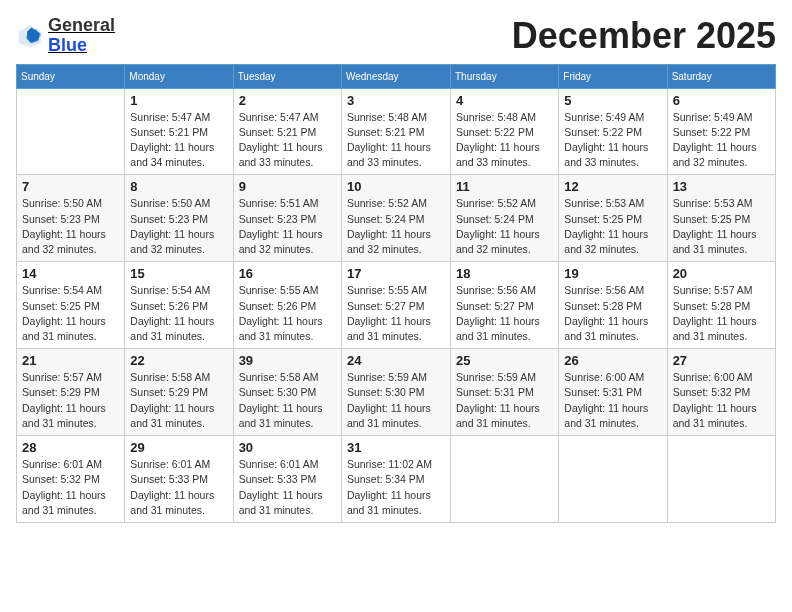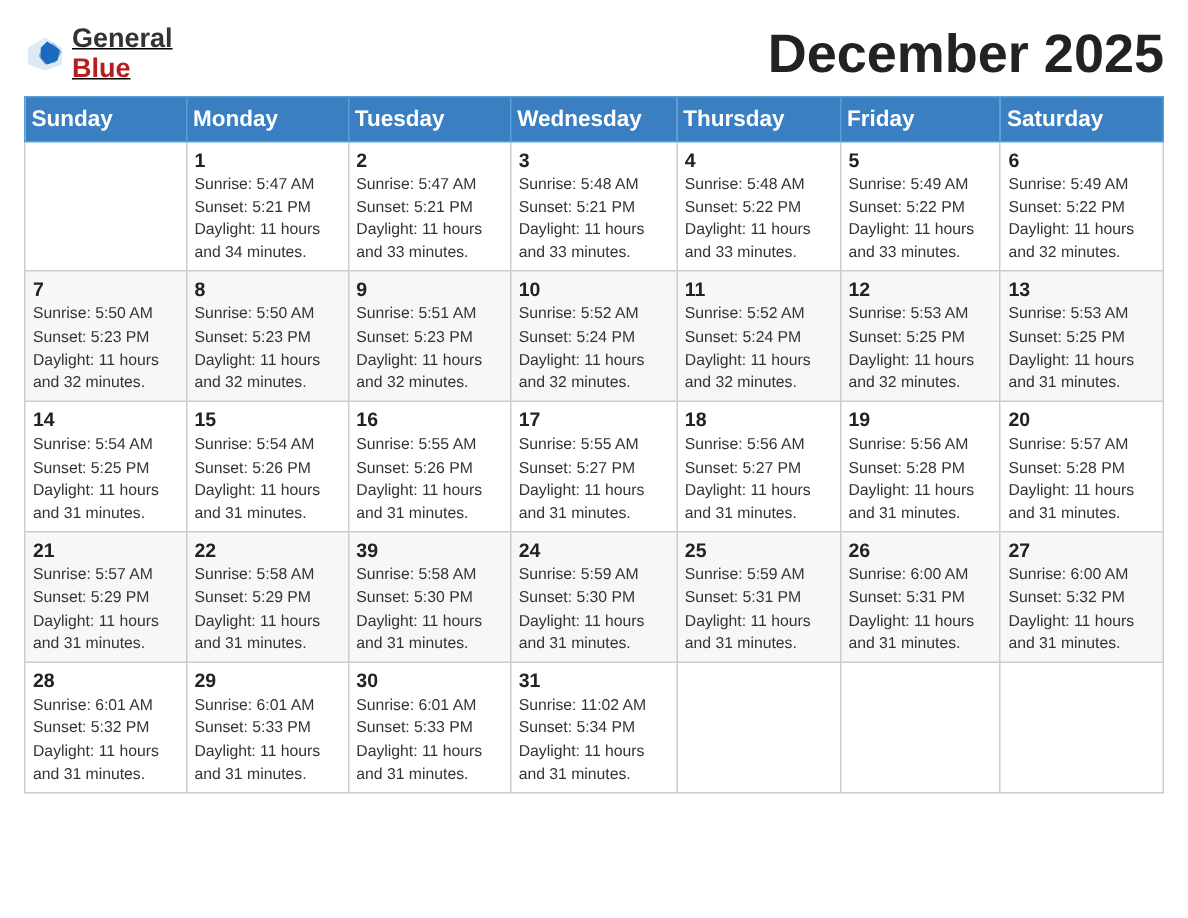--- a/index.html
+++ b/index.html
@@ -21,21 +21,21 @@
       align-items: center;
       gap: 4px;
     }
     .logo-text {
       font-size: 18px;
       font-weight: bold;
       line-height: 1.1;
       text-decoration: underline;
     }
     .logo-general { color: #333; }
-    .logo-blue { color: #b91c1c; }
+    .logo-blue { color: #1d4ed8; }
     .logo-icon {
       width: 28px;
       height: 28px;
     }
     .title-block {
       text-align: center;
     }
     .month-title {
       font-size: 36px;
       font-weight: bold;
@@ -48,22 +48,22 @@
       margin-top: 2px;
     }
     .calendar {
       width: 100%;
       border-collapse: collapse;
       border: 1px solid #ccc;
     }
     .calendar th {
       background-color: #3a7fc1;
       color: #fff;
-      font-size: 15px;
-      font-weight: bold;
+      font-size: 10px;
+      font-weight: normal;
       padding: 6px 4px;
       text-align: left;
       border: 1px solid #5a9fd4;
     }
     .calendar td {
       vertical-align: top;
       border: 1px solid #ccc;
       padding: 4px 5px;
       width: 113px;
       min-height: 80px;

